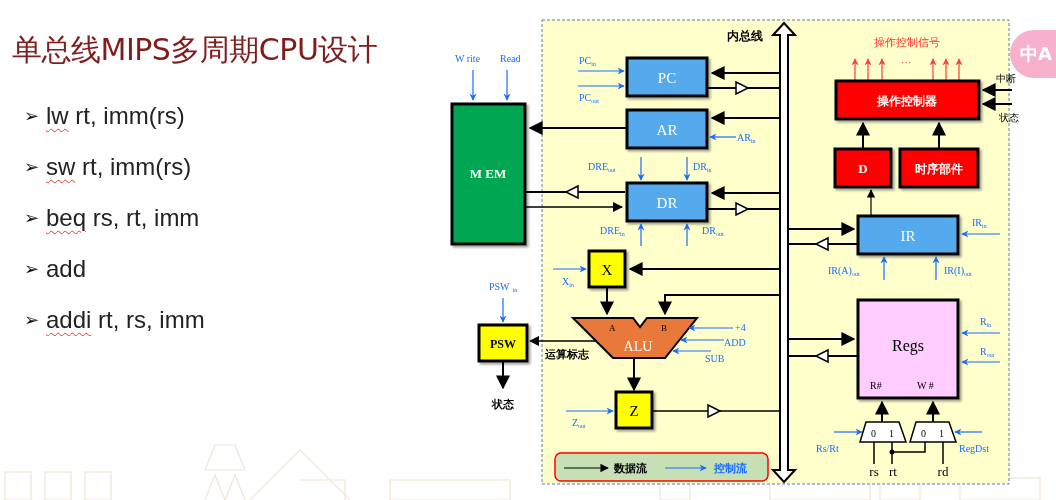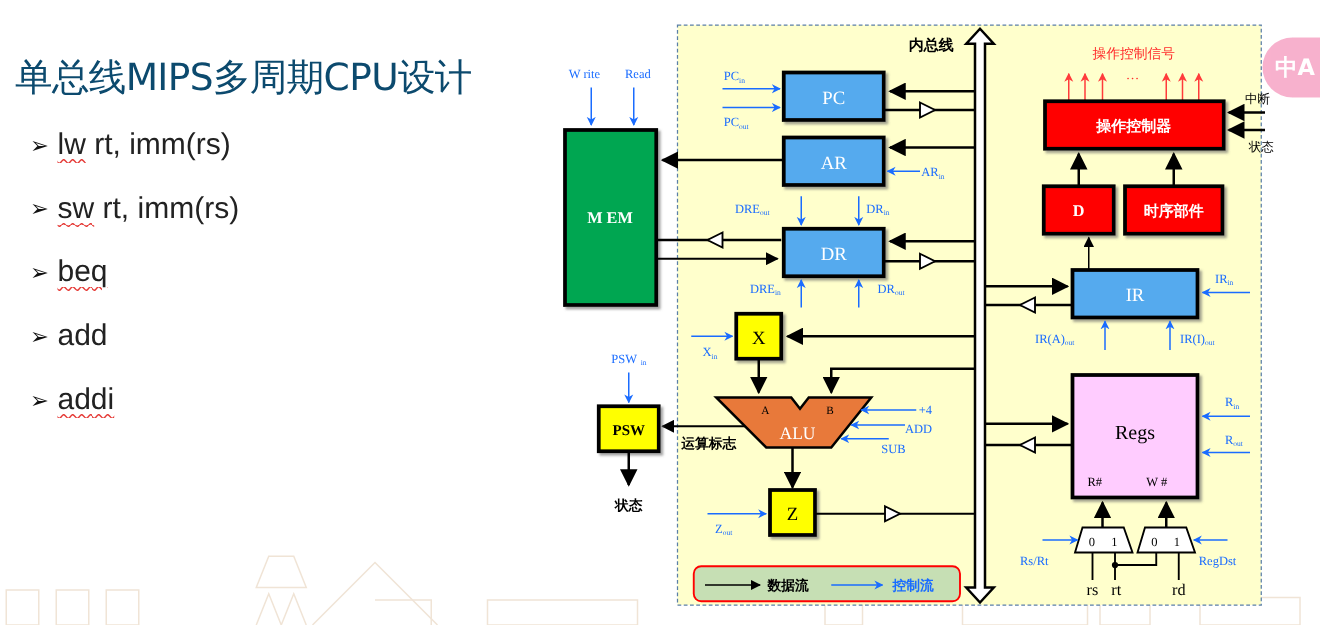--- a/index.html
+++ b/index.html
@@ -1,17 +1,17 @@
 <!DOCTYPE html>
 <html><head>
 <meta charset="utf-8">
 <style>
   html, body { margin:0; padding:0; }
   body { width:1056px; height:500px; position:relative; overflow:hidden; background:#ffffff; font-family:"Liberation Sans", sans-serif; }
-  .title { position:absolute; left:12px; top:42px; font-size:30px; color:#0c4a6e; font-family:"DejaVu Sans", sans-serif; letter-spacing:-0.5px; }
+  .title { position:absolute; left:12px; top:30px; font-size:30px; color:#7f1d1d; font-family:"DejaVu Sans", sans-serif; letter-spacing:-0.5px; }
   .list { position:absolute; left:24px; top:90px; margin:0; padding:0; list-style:none; }
   .list li { height:51px; font-size:24px; color:#222; display:flex; align-items:center; font-family:"Liberation Sans", sans-serif; }
   .list li .bullet { width:22px; font-size:18px; color:#111; }
   .wavy { text-decoration: underline wavy #e53935; text-decoration-thickness:1px; text-underline-offset:4px; }
   .bg-deco { position:absolute; left:0; top:0; }
   svg text { font-family:"Liberation Serif", serif; }
   .diagram { position:absolute; left:0; top:0; }
   .translate-btn { position:absolute; left:1010px; top:30px; width:52px; height:48px; border-radius:24px 0 0 24px; background:#f7a9c8; opacity:0.9; color:#fff; font-size:18px; font-weight:bold; display:flex; align-items:center; justify-content:center; font-family:"DejaVu Sans", sans-serif; }
 </style>
 </head>
@@ -32,23 +32,23 @@
     <rect x="880" y="480" width="40" height="20"></rect>
     <rect x="960" y="478" width="80" height="22"></rect>
   </g>
 </svg>
 
 <div class="title">单总线MIPS多周期CPU设计</div>
 
 <ul class="list">
   <li><span class="bullet">➢</span><span class="wavy">lw</span>&nbsp;<span>rt, imm(rs)</span></li>
   <li><span class="bullet">➢</span><span class="wavy">sw</span>&nbsp;<span>rt, imm(rs)</span></li>
-  <li><span class="bullet">➢</span><span class="wavy">beq</span>&nbsp;</li>
+  <li><span class="bullet">➢</span><span class="wavy">beq</span>&nbsp;<span>rs, rt, imm</span></li>
   <li><span class="bullet">➢</span><span>add</span>&nbsp;</li>
-  <li><span class="bullet">➢</span><span class="wavy">addi</span>&nbsp;</li>
+  <li><span class="bullet">➢</span><span class="wavy">addi</span>&nbsp;<span>rt, rs, imm</span></li>
 </ul>
 
 <svg class="diagram" width="1056" height="500">
   <defs>
     <marker id="ab" viewBox="0 0 10 10" refX="9" refY="5" markerWidth="7" markerHeight="7" orient="auto">
         <path d="M0,0 L10,5 L0,10 z" fill="#000"></path>
       </marker>
     <marker id="abl" viewBox="0 0 10 10" refX="9" refY="5" markerWidth="6" markerHeight="8" orient="auto">
         <path d="M0,0 L10,5 L0,10 L3,5 z" fill="#1a6cff"></path>
       </marker>

